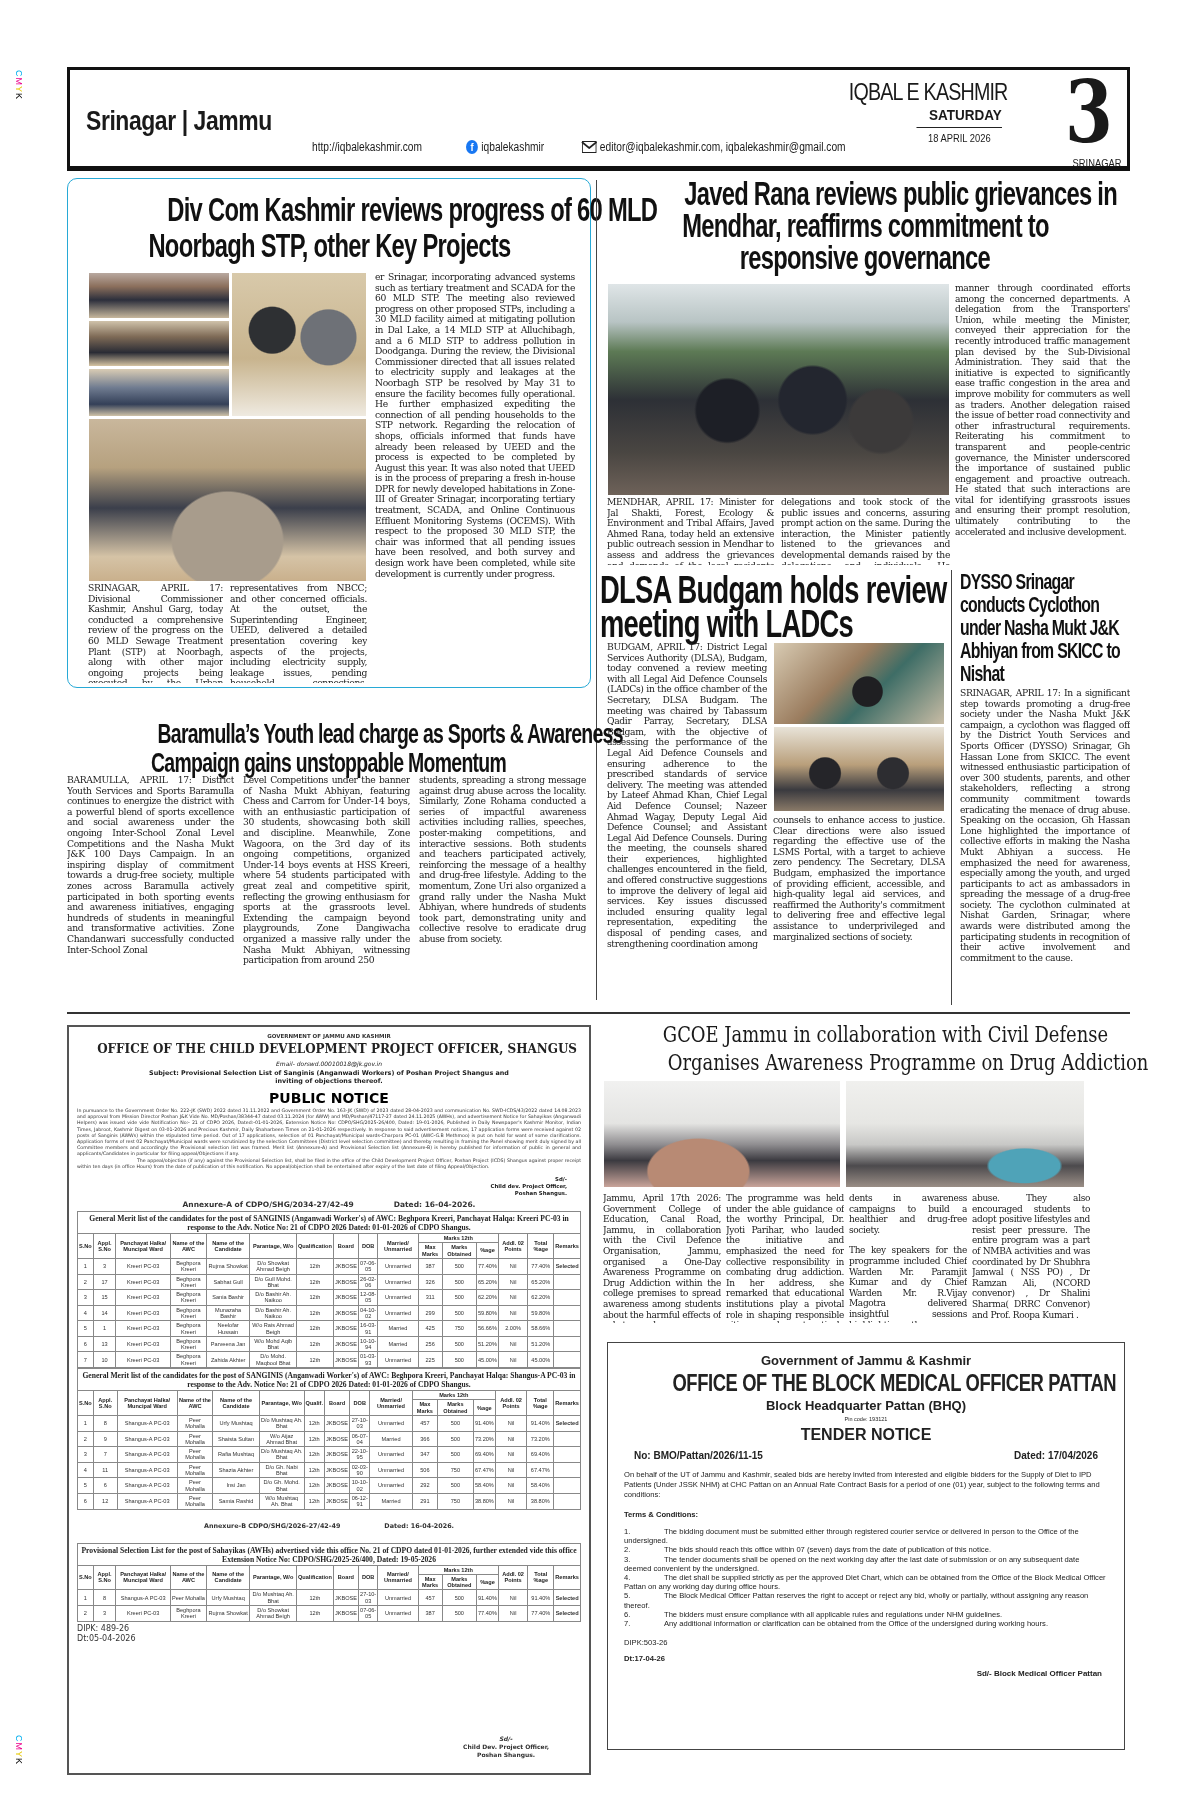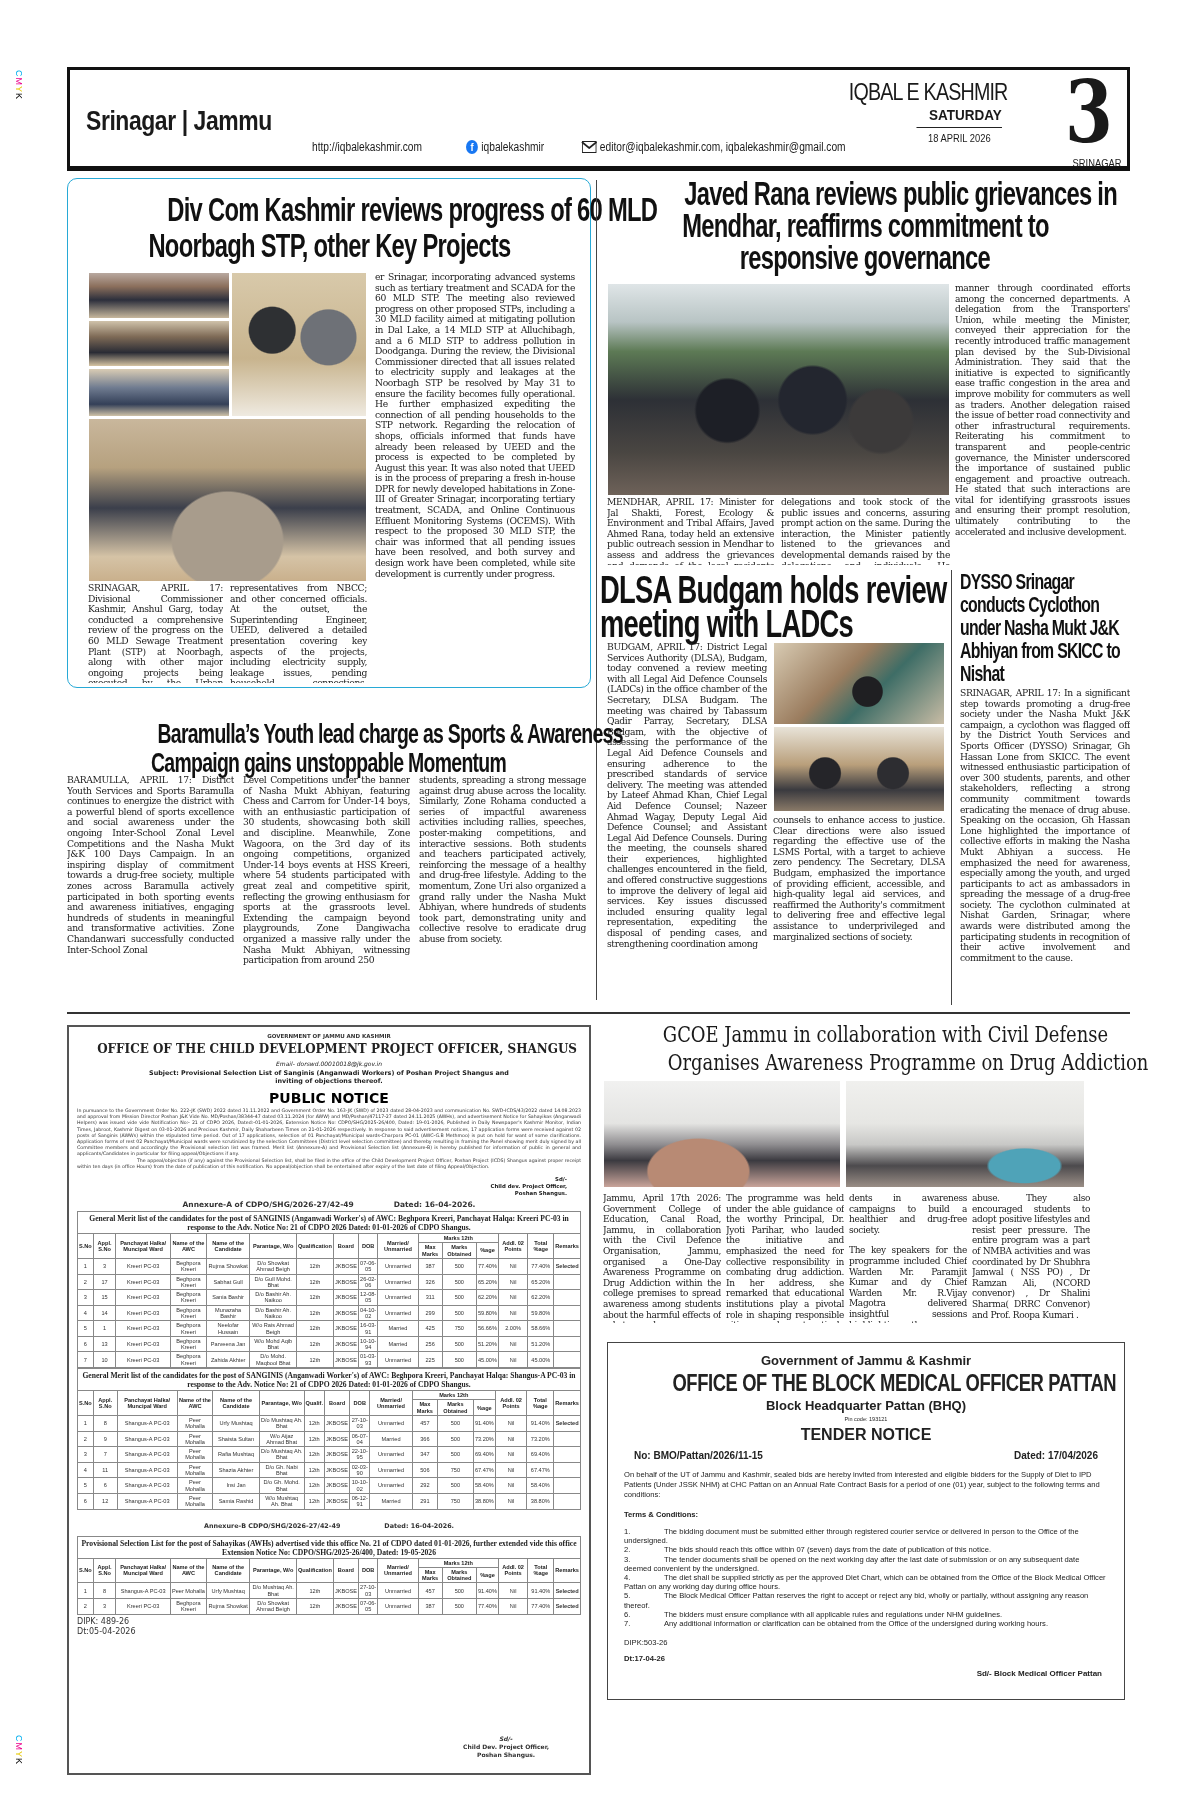--- a/index.html
+++ b/index.html
@@ -128,21 +128,21 @@
   <div style="text-align:center;font-size:6.4px;font-weight:bold;margin:2px 70px 0;line-height:8px">Subject: Provisional Selection List of Sanginis (Anganwadi Workers) of Poshan Project Shangus and inviting of objections thereof.</div>
   <div style="text-align:center;font-size:14px;font-weight:bold;margin-top:5px;color:#000000">PUBLIC NOTICE</div>
   <div style="font-size:4.7px;line-height:6.2px;text-align:justify;margin-top:2px;color:#333">In pursuance to the Government Order No. 222-JK (SWD) 2022 dated 31.11.2022 and Government Order No. 163-JK (SWD) of 2023 dated 28-04-2023 and communication No. SWD-ICDS/43/2022 dated 14.08.2023 and approval from Mission Director Poshan J&amp;K Vide No. MD/Poshan/38344-47 dated 03.11.2024 (for AWW) and MD/Poshan/47117-27 dated 24.11.2025 (AWHs), and advertisement Notice for Sahayikas (Anganwadi Helpers) was issued vide vide Notification No:- 21 of CDPO 2026, Dated:-01-01-2026, Extension Notice No: CDPO/SHG/2025-26/400, Dated: 19-01-2026, Published in Daily Newspaper's Kashmir Monitor, Indian Times, Jabroot, Kashmir Digest on 03-01-2026 and Precious Kashmir, Daily Shaharbeen Times on 21-01-2026 respectively. In response to said advertisement notices, 17 application forms were received against 02 posts of Sanginis (AWWs) within the stipulated time period. Out of 17 applications, selection of 01 Panchayat/Municipal wards-Charpora PC-01 (AWC-G.B Methmoo) is put on hold for want of some clarifications. Application forms of rest 02 Panchayat/Municipal wards were scrutinized by the selection Committees (District level selection committee) and thereby resulting in framing the Panel showing merit duly signed by all Committee members and accordingly the Provisional selection list was framed. Merit list (Annexure-A) and Provisional Selection list (Annexure-B) is hereby published for information of public in general and applicants/Candidates in particular for filing appeal/Objections if any.</div>
   <div style="font-size:4.7px;line-height:6.2px;text-align:justify;text-indent:60px;color:#333">The appeal/objection (if any) against the Provisional Selection list, shall be filed in the office of the Child Development Project Officer, Poshan Project (ICDS) Shangus against proper receipt within ten days (in office Hours) from the date of publication of this notification. No appeal/objection shall be entertained after expiry of the last date of filing Appeal/Objection.</div>
   <div style="text-align:right;font-size:5.4px;font-weight:bold;margin-top:6px;line-height:7px;padding-right:14px">
     <div>Sd/-</div>
     <div>Child dev. Project Officer,</div>
     <div>Poshan Shangus.</div>
   </div>
   <div style="display:flex;justify-content:center;gap:40px;font-size:7.5px;font-weight:bold;margin:3px 0 2px;color:#333">
-    <span>Annexure-A of CDPO/SHG/2026-27/42-49</span>
+    <span>Annexure-A of CDPO/SHG/2034-27/42-49</span>
     <span>Dated: 16-04-2026.</span>
   </div>
   <table class="tbl" id="t1">
     <caption>General Merit list of the candidates for the post of SANGINIS (Anganwadi Worker's) of AWC: Beghpora Kreeri, Panchayat Halqa: Kreeri PC-03 in response to the Adv. Notice No: 21 of CDPO 2026 Dated: 01-01-2026 of CDPO Shangus.</caption>
     <thead>
         <tr>
           <th rowspan="2">S.No</th>
           <th rowspan="2">Appl. S.No</th>
           <th rowspan="2">Panchayat Halka/ Muncipal Ward</th>
           <th rowspan="2">Name of the AWC</th>
@@ -421,21 +421,21 @@
           <td>Married</td>
           <td>291</td>
           <td>750</td>
           <td>38.80%</td>
           <td>Nil</td>
           <td>38.80%</td>
           <td></td>
         </tr>
       </tbody>
   </table>
-  <div style="display:flex;justify-content:center;gap:44px;font-size:6.4px;font-weight:bold;margin:12px 0 6px;color:#333">
+  <div style="display:flex;justify-content:center;gap:44px;font-size:6.4px;font-weight:bold;margin:12px 0 13px;color:#333">
     <span>Annexure-B CDPO/SHG/2026-27/42-49</span>
     <span>Dated: 16-04-2026.</span>
   </div>
   <table class="tbl" id="t3">
     <caption>Provisional Selection List for the post of Sahayikas (AWHs) advertised vide this office No. 21 of CDPO dated 01-01-2026, further extended vide this office Extension Notice No: CDPO/SHG/2025-26/400, Dated: 19-05-2026</caption>
     <thead>
         <tr>
           <th rowspan="2">S.No</th>
           <th rowspan="2">Appl. S.No</th>
           <th rowspan="2">Panchayat Halka/ Muncipal Ward</th>
@@ -514,21 +514,21 @@
 <div class="photo" style="left:603px;top:1080px;width:238px;height:108px;background:radial-gradient(ellipse at 40% 85%,#b88a74 0 25%,transparent 26%),linear-gradient(180deg,#f1f1f0 0%,#e4e4e2 40%,#8f8d90 60%,#3b3a40 75%,#c9a49a 100%)"></div>
 <div class="photo" style="left:845px;top:1080px;width:240px;height:108px;background:radial-gradient(ellipse at 75% 80%,#4fa3b8 0 14%,transparent 15%),linear-gradient(180deg,#f0f0ee 0%,#e6e6e3 40%,#c8c8c6 60%,#4c4a4d 80%,#9a8e86 100%)"></div>
 <div class="col body-text" style="left:603px;top:1193px;width:118px;height:130px;overflow:hidden;font-size:9px">Jammu, April 17th 2026: Government College of Education, Canal Road, Jammu, in collaboration with the Civil Defence Organisation, Jammu, organised a One-Day Awareness Programme on Drug Addiction within the college premises to spread awareness among students about the harmful effects of substance abuse.</div>
 <div class="col body-text" style="left:726px;top:1193px;width:118px;height:130px;overflow:hidden;font-size:9px">The programme was held under the able guidance of the worthy Principal, Dr. Jyoti Parihar, who lauded the initiative and emphasized the need for collective responsibility in combating drug addiction. In her address, she remarked that educational institutions play a pivotal role in shaping responsible citizens and must actively engage stu-</div>
 <div class="col body-text" style="left:849px;top:1193px;width:118px;height:130px;overflow:hidden;font-size:9px">
   <p>dents in awareness campaigns to build a healthier and drug-free society.</p>
   <p style="margin-top:10px">The key speakers for the programme included Chief Warden Mr. Paramjit Kumar and dy Chief Warden Mr. R.Vijay Magotra delivered insightful sessions highlighting the causes, consequences, and preventive measures related to drug</p>
 </div>
 <div class="col body-text" style="left:972px;top:1193px;width:118px;height:130px;overflow:hidden;font-size:9px">abuse. They also encouraged students to adopt positive lifestyles and resist peer pressure. The entire program was a part of NMBA activities and was coordinated by Dr Shubhra Jamwal ( NSS PO) , Dr Ramzan Ali, (NCORD convenor) , Dr Shalini Sharma( DRRC Convenor) and Prof. Roopa Kumari .</div>
 
-<div class="notice" style="left:607px;top:1342px;width:518px;height:358px;border:1.5px solid #444;padding:10px 16px;font-family:'Liberation Sans',sans-serif;color:#222">
+<div class="notice" style="left:607px;top:1342px;width:518px;height:408px;border:1.5px solid #444;padding:10px 16px;font-family:'Liberation Sans',sans-serif;color:#222">
   <div style="text-align:center;font-size:13px;font-weight:bold">Government of Jammu &amp; Kashmir</div>
   <div style="text-align:center;font-size:23px;font-weight:bold;margin-top:2px;white-space:nowrap;transform:scaleX(0.8);letter-spacing:-0.5px">OFFICE OF THE BLOCK MEDICAL OFFICER PATTAN</div>
   <div style="text-align:center;font-size:13px;font-weight:bold;margin-top:1px">Block Headquarter Pattan (BHQ)</div>
   <div style="text-align:center;font-size:5.5px;margin-top:3px">Pin code: 193121</div>
   <div style="text-align:center;font-size:16px;font-weight:bold;margin-top:4px">TENDER NOTICE</div>
   <div style="display:flex;justify-content:space-between;font-size:10px;font-weight:bold;margin:6px 10px 0">
     <span>No: BMO/Pattan/2026/11-15</span>
     <span>Dated: 17/04/2026</span>
   </div>
   <div style="font-size:7.6px;line-height:10px;margin-top:9px">On behalf of the UT of Jammu and Kashmir, sealed bids are hereby invited from interested and eligible bidders for the Supply of Diet to IPD Patients (Under JSSK NHM) at CHC Pattan on an Annual Rate Contract Basis for a period of one (01) year, subject to the following terms and conditions:</div>

